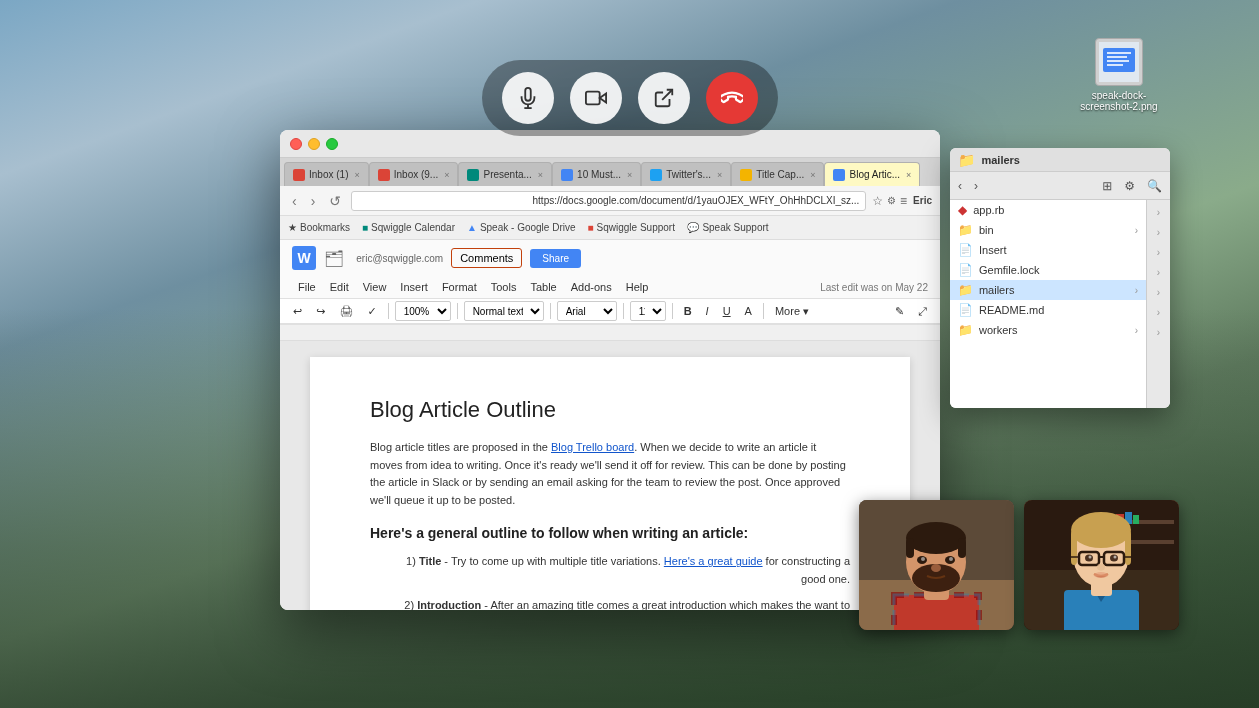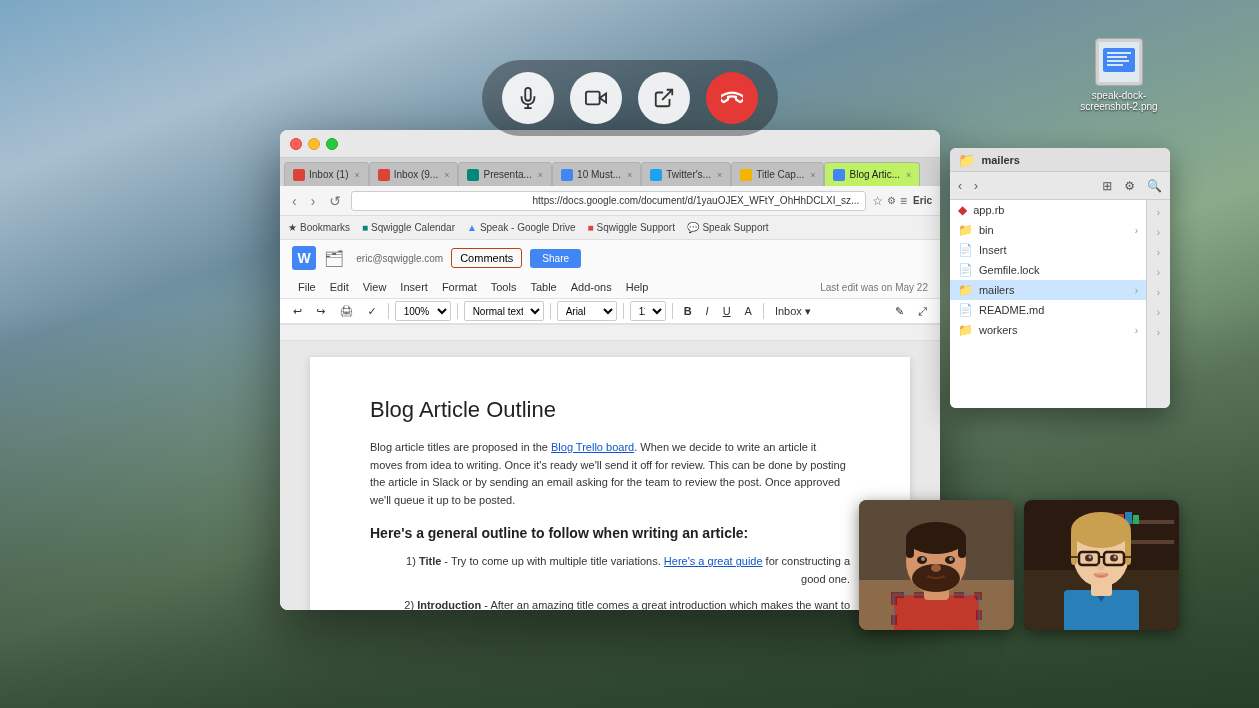--- a/index.html
+++ b/index.html
@@ -168,21 +168,21 @@
       color: #333;
       cursor: pointer;
       max-width: 120px;
       white-space: nowrap;
       overflow: hidden;
       border: 1px solid #b0b0b0;
       border-bottom: none;
       flex-shrink: 0;
     }
     .tab.active {
-      background: #bef264;
+      background: #fef9c3;
       color: #222;
       z-index: 2;
       margin-top: 14px;
     }
     .tab-favicon {
       width: 12px;
       height: 12px;
       flex-shrink: 0;
       border-radius: 2px;
     }
@@ -720,21 +720,21 @@
         <div class="format-divider"></div>
         <select class="format-select" style="width:36px;">
           <option>11</option>
         </select>
         <div class="format-divider"></div>
         <button class="format-btn" style="font-weight:bold;">B</button>
         <button class="format-btn" style="font-style:italic;">I</button>
         <button class="format-btn" style="text-decoration:underline;">U</button>
         <button class="format-btn">A</button>
         <div class="format-divider"></div>
-        <button class="format-btn">Inbox ▾</button>
+        <button class="format-btn">More ▾</button>
         <div style="flex:1;"></div>
         <button class="format-btn">✎</button>
         <button class="format-btn">⤢</button>
       </div>
     </div>
 
     <div class="page-ruler"></div>
 
     <div class="doc-page">
       <div class="page-content">

